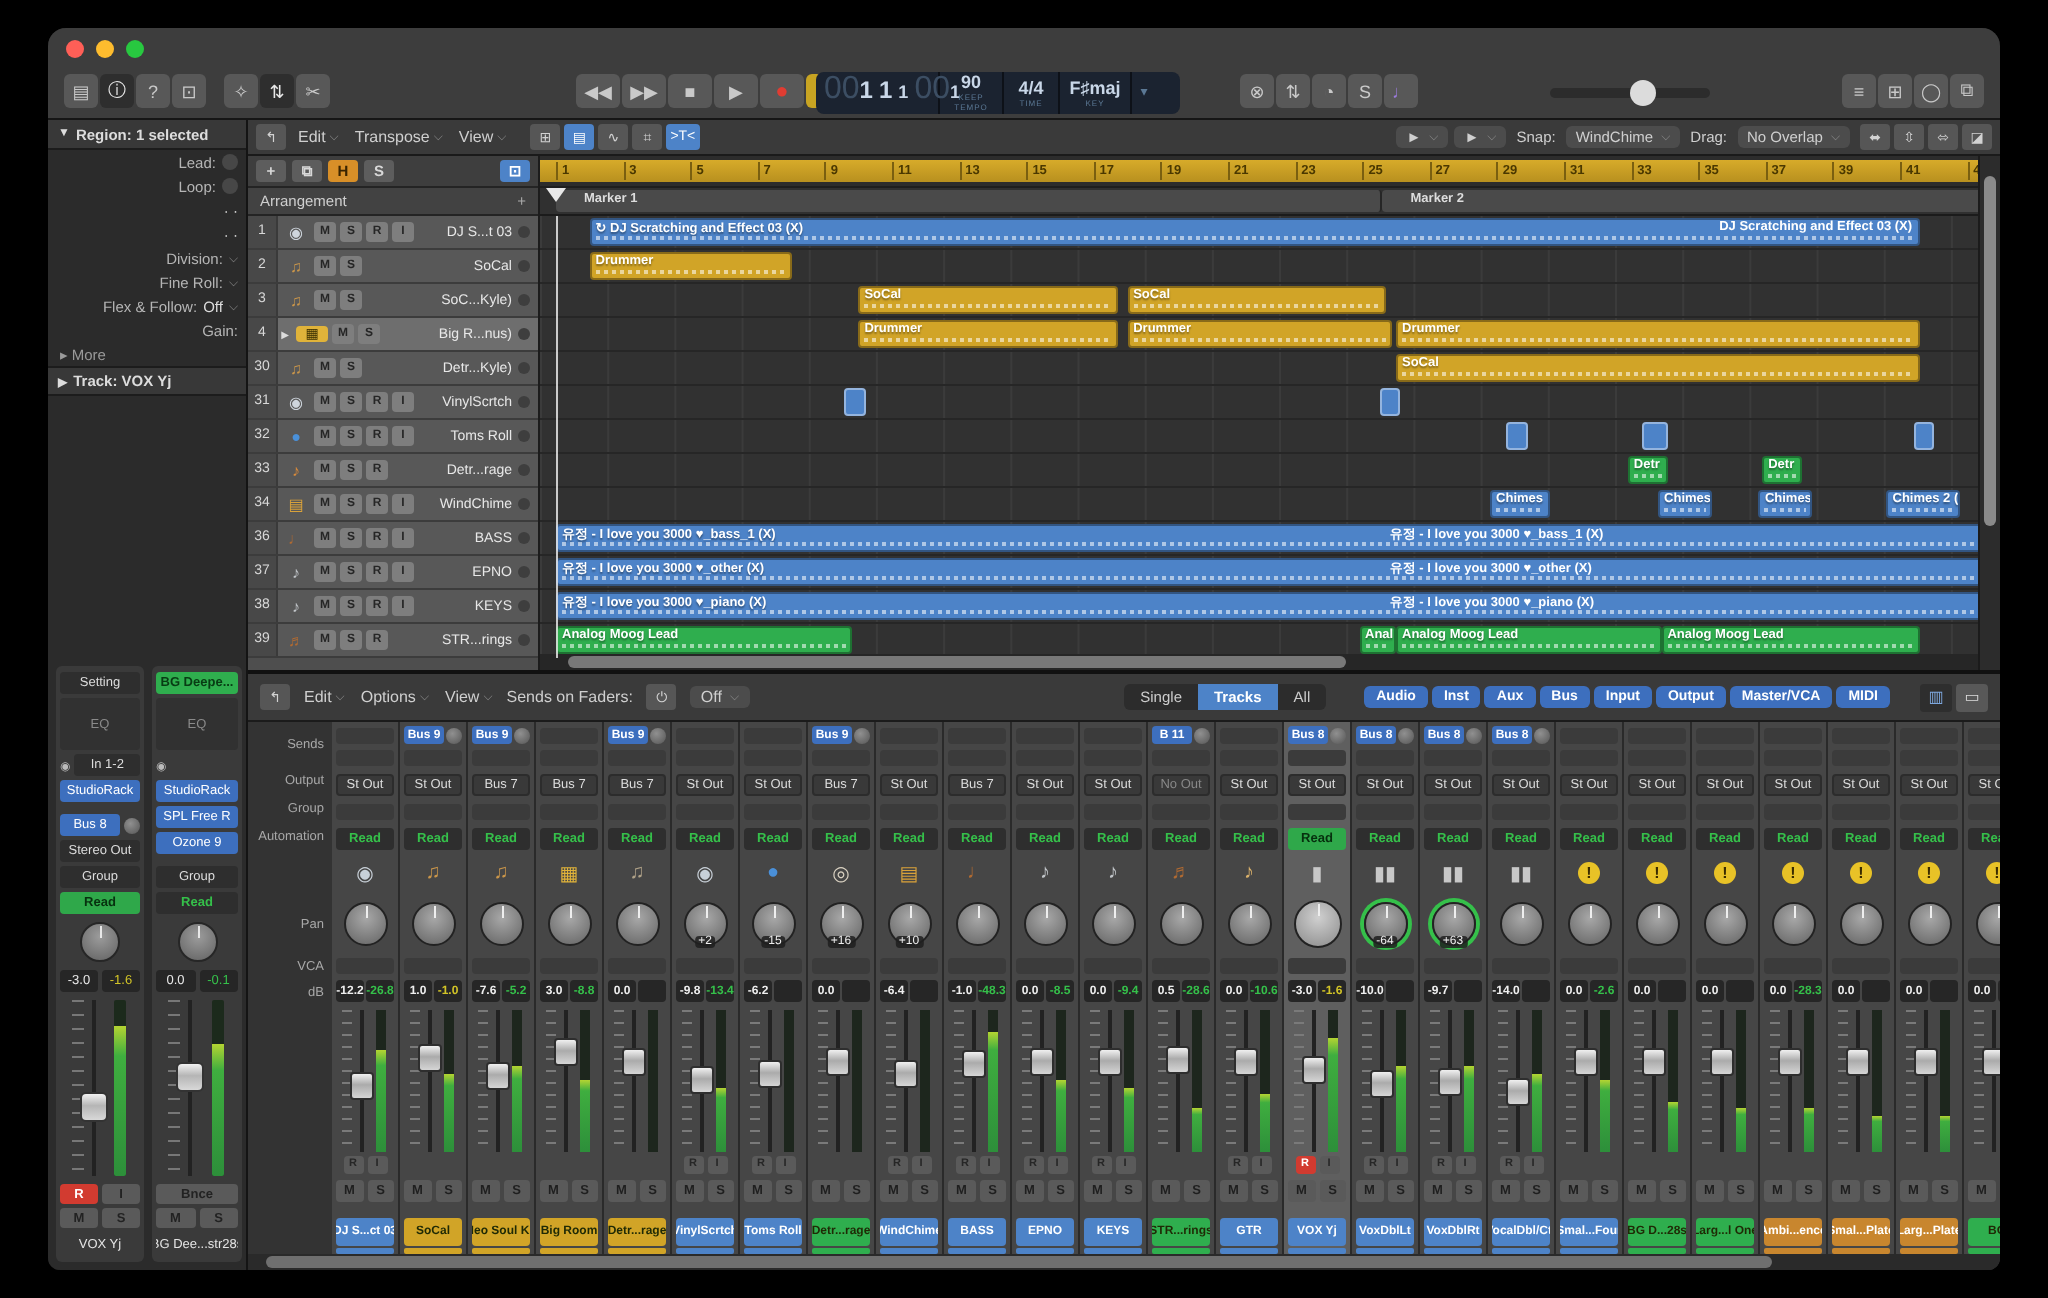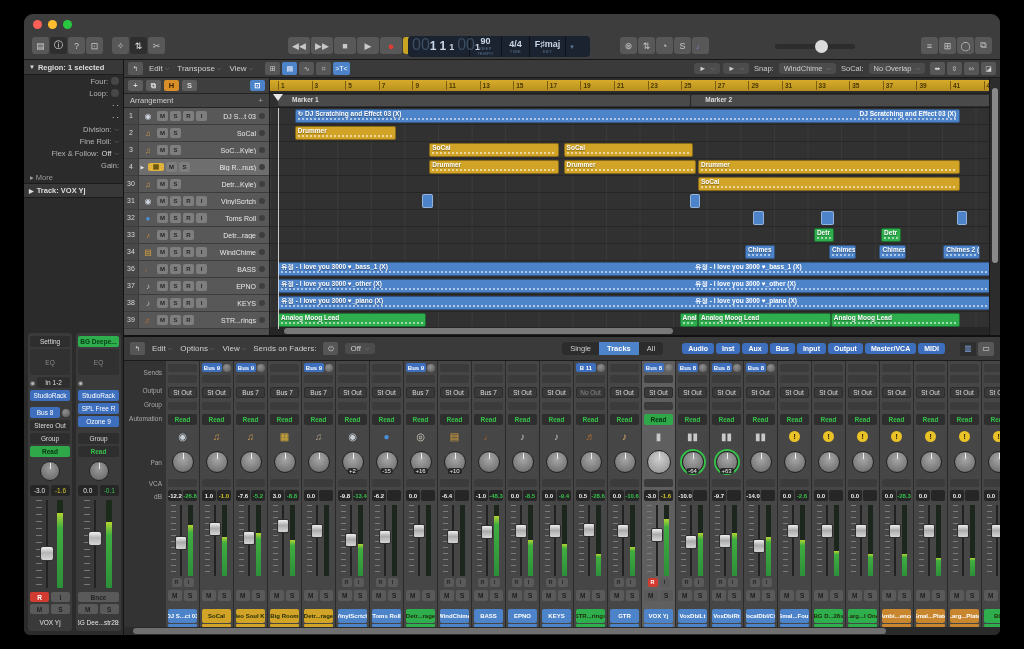--- a/index.html
+++ b/index.html
@@ -254,21 +254,21 @@
 
   <div class="content">
 
     <div class="inspector">
       <div class="insp-hd">
         <span style="font-size:6px">▼</span>
         <span>Region: 1 selected</span>
       </div>
       <div id="insp-params">
           <div class="insp-row">
-            <span>Four:</span>
+            <span>Lead:</span>
             <span class="insp-check"></span>
           </div>
           <div class="insp-row">
             <span>Loop:</span>
             <span class="insp-check"></span>
           </div>
           <div class="insp-row">
             <span></span>
             <span style="color: rgb(221, 221, 221);">·   ·</span>
           </div>
@@ -414,21 +414,21 @@
                 <span class="drop">
                   <span>►</span>
                   <span class="menu-chev">⌵</span>
                 </span>
               </span>
             <span>Snap:</span>
             <span class="drop">
                 <span>WindChime</span>
                 <span class="menu-chev">⌵</span>
               </span>
-            <span>SoCal:</span>
+            <span>Drag:</span>
             <span class="drop">
                 <span>No Overlap</span>
                 <span class="menu-chev">⌵</span>
               </span>
             <span id="tr-zoomicons" style="display:flex;gap:2px">
                 <span class="ticon">⬌</span>
                 <span class="ticon">⇳</span>
                 <span class="ticon">⬄</span>
                 <span class="ticon">◪</span>
               </span>

